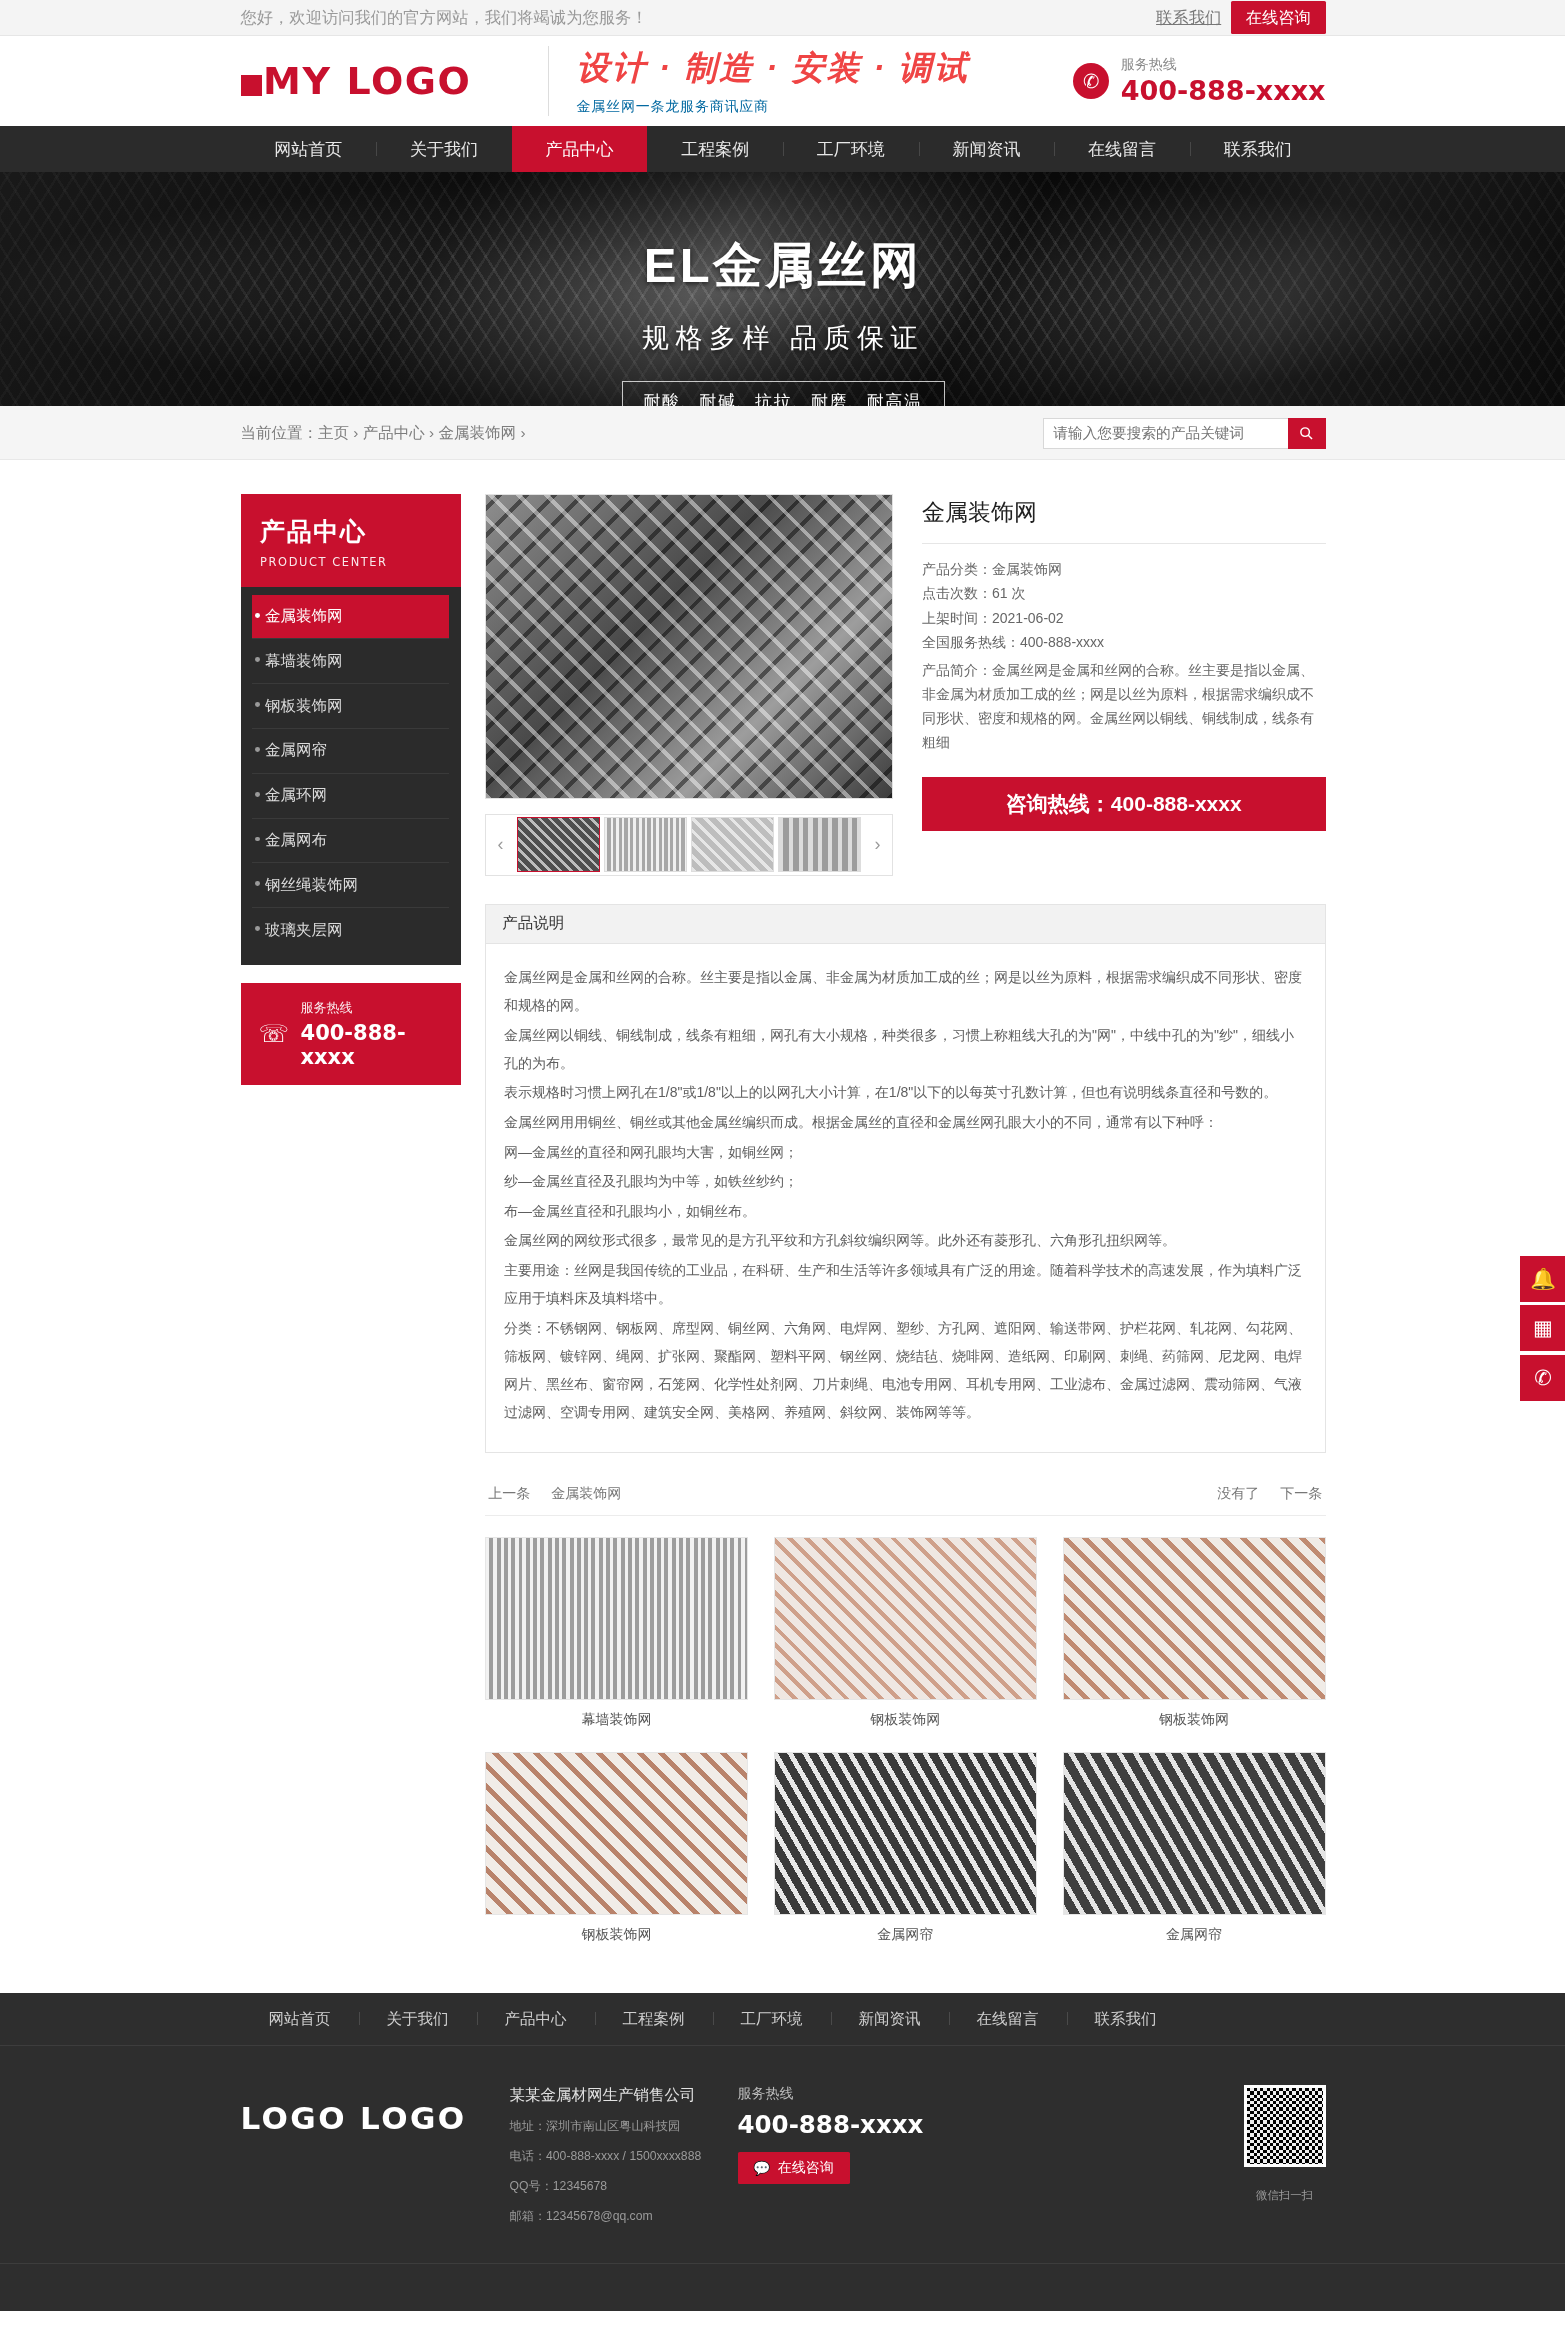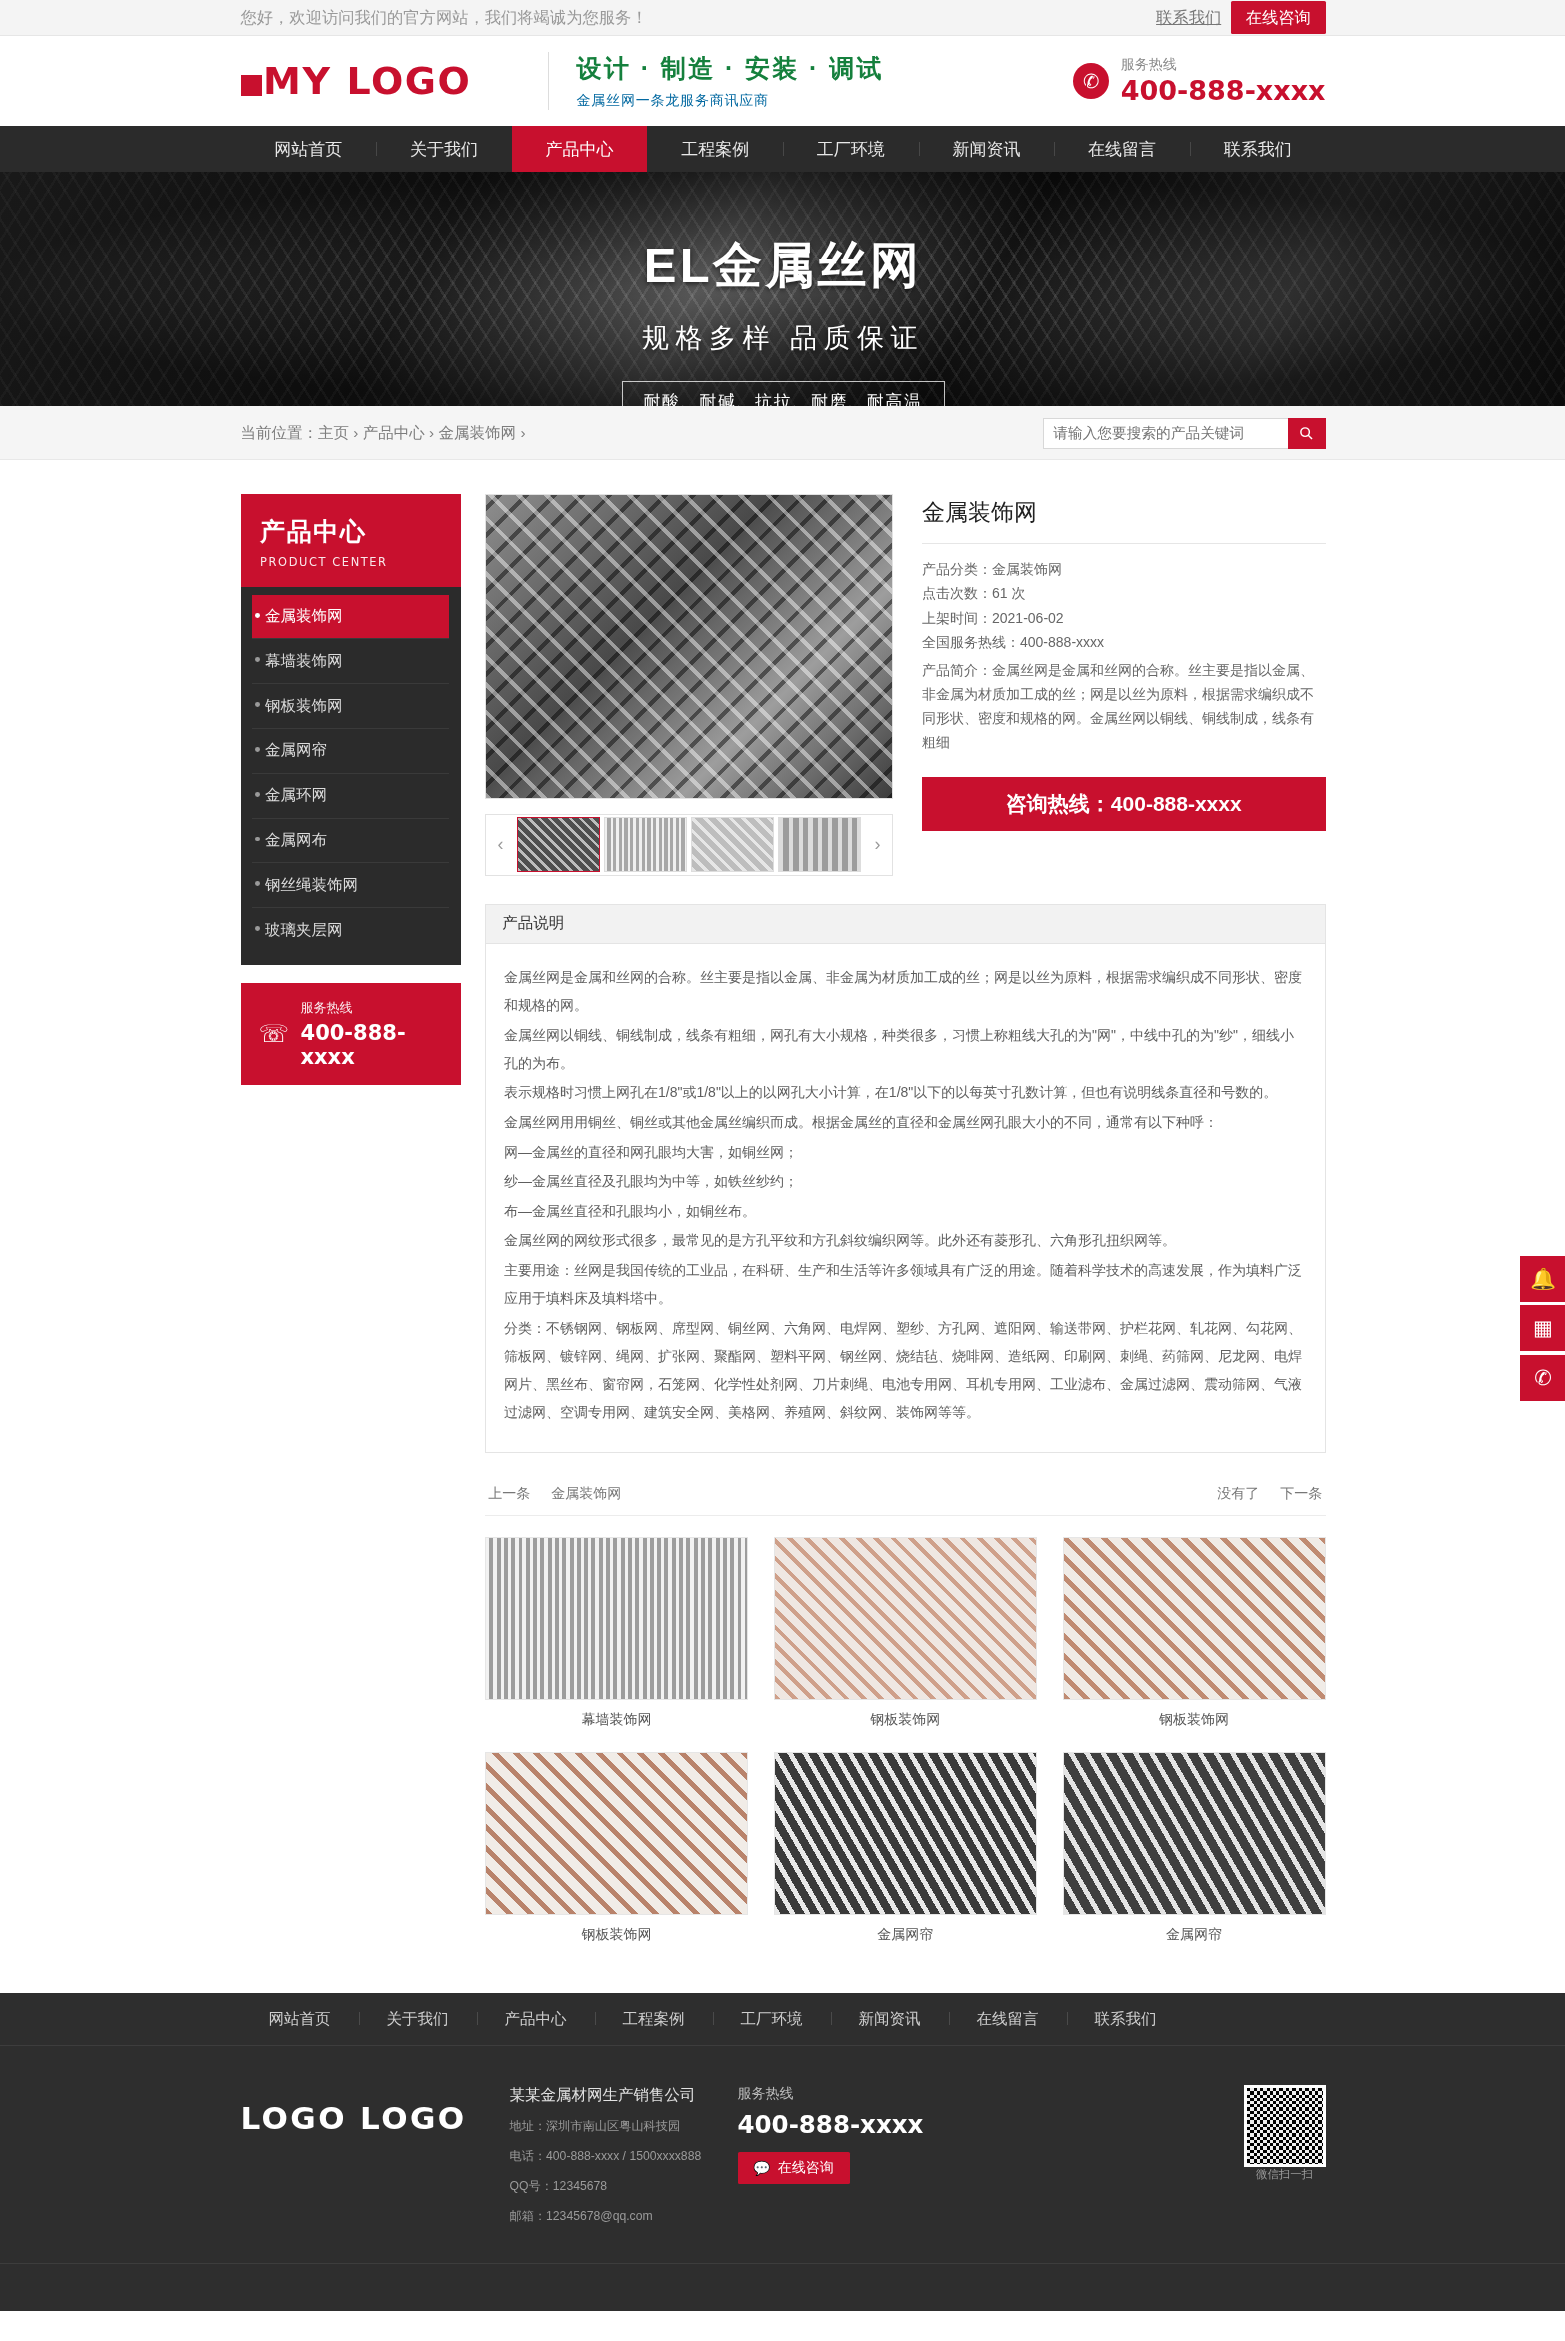--- a/index.html
+++ b/index.html
@@ -34,21 +34,21 @@
   
   .header { height: 90px; background: #fff; }
   .header .inner { width: 1085px; margin: 0 auto; height: 90px; display: flex; align-items: center; gap: 48px; }
   .logo {
     font-family: "DejaVu Sans", sans-serif;
     font-weight: bold; font-size: 38px; letter-spacing: 1.6px;
     color: #c8102e; white-space: nowrap;
   }
   .logo .sq { display:inline-block; width: 21px; height: 21px; background:#c8102e; margin-right: 1.6px; vertical-align: -1.6px;}
   .slogan { border-left: 1.6px solid #ddd; margin-left: 28px; padding-left: 28px; }
-  .slogan .l1 { font-size: 25px; color: #15803d; letter-spacing: 2.4px; font-weight: bold; }
+  .slogan .l1 { font-size: 33px; color: #ef4444; letter-spacing: 2.4px; font-weight: bold; font-style: italic; }
   .slogan .l2 { font-size: 14px; color: #0369a1; margin-top: 7.3px; letter-spacing: 0.8px;}
   .head-tel { margin-left: auto; display: flex; align-items: center; gap: 11.4px; }
   .tel-icon {
     width: 36px; height: 36px; border-radius: 50%;
     background: #c8102e; color: #fff; display: flex; align-items: center;
     justify-content: center; font-size: 19.6px;
   }
   .tel-txt .t1 { font-size: 14px; color: #8a8a8a; }
   .tel-txt .t2 { font-size: 27px; color: #c8102e; font-family: "DejaVu Sans", sans-serif; font-weight: bold; margin-top: 1.6px; }
 
@@ -205,21 +205,21 @@
   .f-tel .t2 { font-size: 24.5px; color: #fff; font-weight: bold; font-family:"DejaVu Sans", sans-serif; margin-top: 6.5px; }
   .f-tel .btn {
     margin-top: 13px; display: inline-flex; align-items: center; gap: 6.5px;
     background: #c8102e; color: #fff; font-size: 14px; padding: 7.3px 16.3px; border-radius: 1.6px;
   }
   .f-qr { margin-left: auto; text-align: center; }
   .qr { width: 82px; height: 82px; background:
       repeating-linear-gradient(90deg,#fff 0 3.3px,#111 3.3px 6.5px),
       repeating-linear-gradient(#fff 0 3.3px,#111 3.3px 6.5px);
       background-blend-mode: difference; border: 3.3px solid #fff; }
-  .f-qr .cap { font-size: 11.4px; color: #9b9b9b; margin-top: 0; font-family: Liberation Mono, monospace; }
+  .f-qr .cap { font-size: 11.4px; color: #9b9b9b; margin-top: 21px; font-family: Liberation Mono, monospace; }
   .f-copy { border-top: 0.8px solid #3d3d3d; }
   .f-copy .inner { width: 1085px; margin: 0 auto; height: 47px; display: flex; align-items: center; gap: 18px; font-size: 12.2px; color: #8f8f8f; }
 </style>
 </head>
 <body>
 
 <div class="page">
 
   <div class="topbar">
     <div class="inner">

